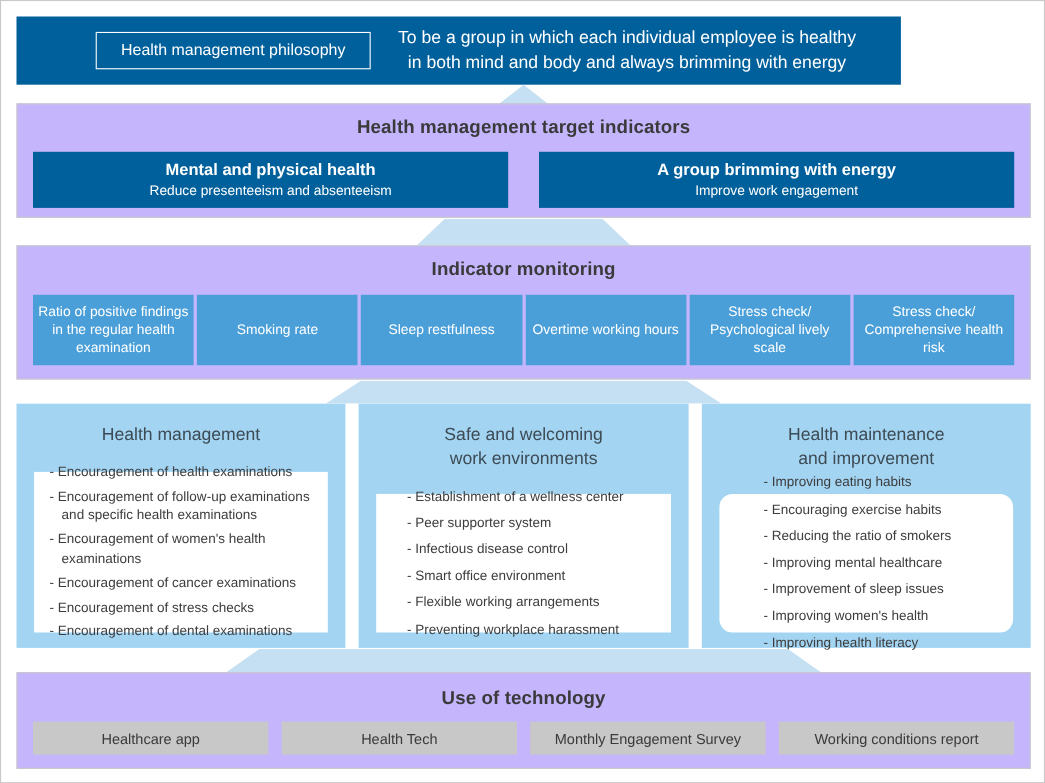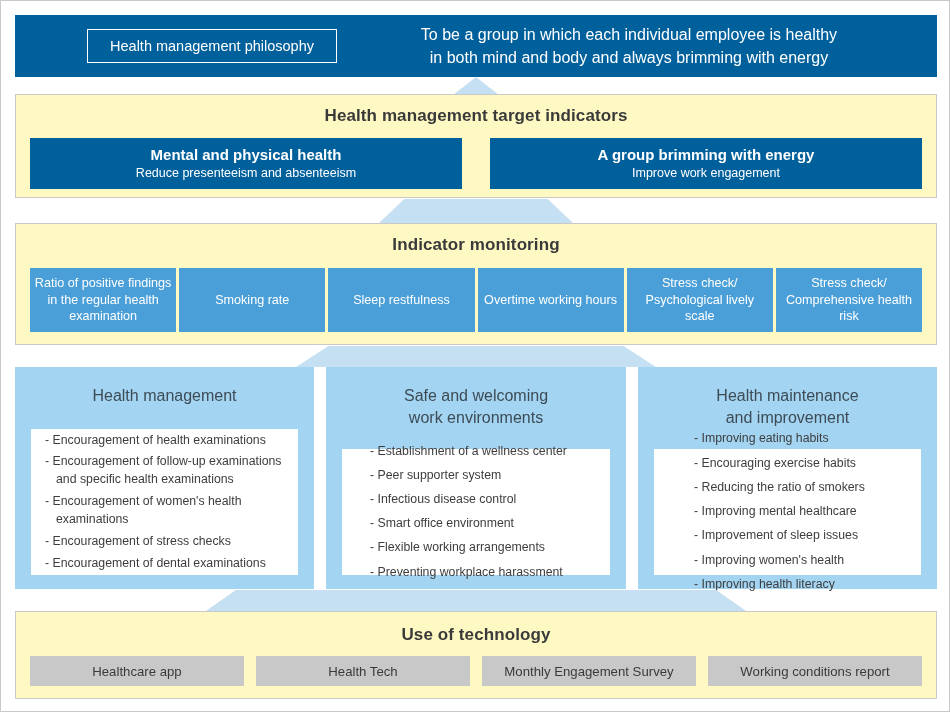--- a/index.html
+++ b/index.html
@@ -20,38 +20,38 @@
     box-sizing: border-box;
     border: 1px solid #c9c9c9;
     background: #ffffff;
     overflow: hidden;
   }
 
   
   .panel {
     position: absolute;
     box-sizing: border-box;
-    background: #fef9c3;
+    background: #c4b5fd;
     border: 1px solid #c9c9c9;
   }
 
   .panel-title {
     text-align: center;
     font-size: 17px;
     font-weight: bold;
     color: #3a3a3a;
     letter-spacing: .1px;
   }
 
   
   .banner {
     position: absolute;
     left: 14px;
     top: 14px;
-    width: 922px;
+    width: 804px;
     height: 62px;
     background: #00609c;
     display: flex;
     align-items: center;
     box-sizing: border-box;
   }
   .banner-chip {
     margin-left: 72px;
     width: 250px;
     height: 34px;
@@ -160,21 +160,21 @@
   .bullet {
     font-size: 12.3px;
     color: #3d3d3d;
     line-height: 1.45;
     margin: 2px 0;
     padding-left: 11px;
     text-indent: -11px;
   }
   .pillar-2 .bullet, .pillar-3 .bullet { margin: 3.2px 0; padding-left: 13px; text-indent: -13px; }
   .pillar-2 .pillar-body { padding-left: 28px; }
-  .pillar-3 .pillar-body { padding-left: 40px; }
+  .pillar-3 .pillar-body { padding-left: 40px; border-radius: 12px; }
 
   
   .sec-tech { left: 14px; top: 610px; width: 922px; height: 88px; }
   .sec-tech .panel-title { margin-top: 13px; }
   .tech-row {
     position: absolute;
     left: 14px; right: 14px; top: 44px;
     display: flex;
     gap: 12px;
   }
@@ -256,20 +256,21 @@
   <div class="arrow arrow-c"></div>
 
   <div class="pillar pillar-1">
     <div class="pillar-title">
       <span>Health management</span>
     </div>
     <div class="pillar-body">
       <div class="bullet">- Encouragement of health examinations</div>
       <div class="bullet">- Encouragement of follow-up examinations and specific health examinations</div>
       <div class="bullet">- Encouragement of women's health examinations</div>
+      <div class="bullet">- Encouragement of cancer examinations</div>
       <div class="bullet">- Encouragement of stress checks</div>
       <div class="bullet">- Encouragement of dental examinations</div>
     </div>
   </div>
 
   <div class="pillar pillar-2">
     <div class="pillar-title">
       <span>Safe and welcoming</span>
       <span>work environments</span>
     </div>

